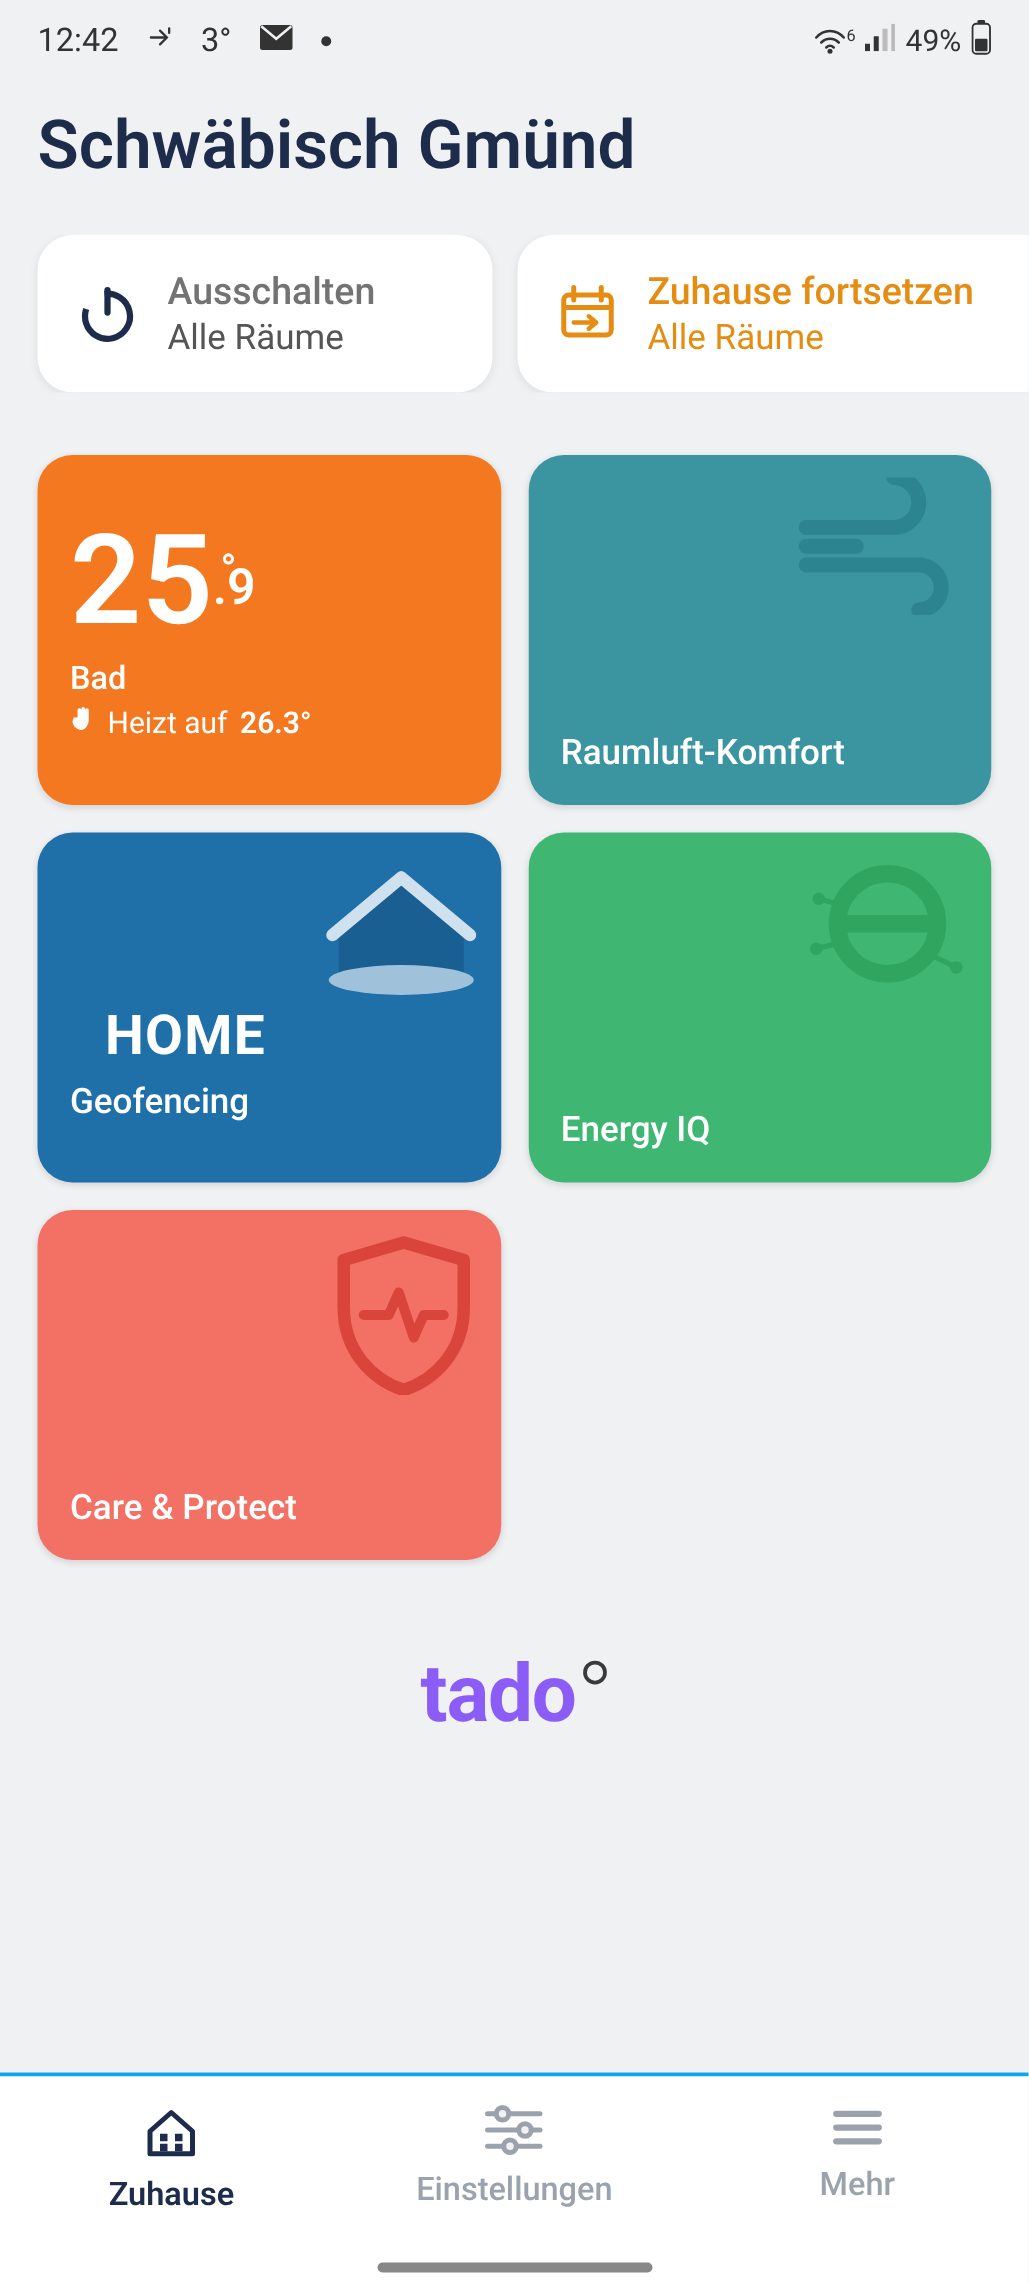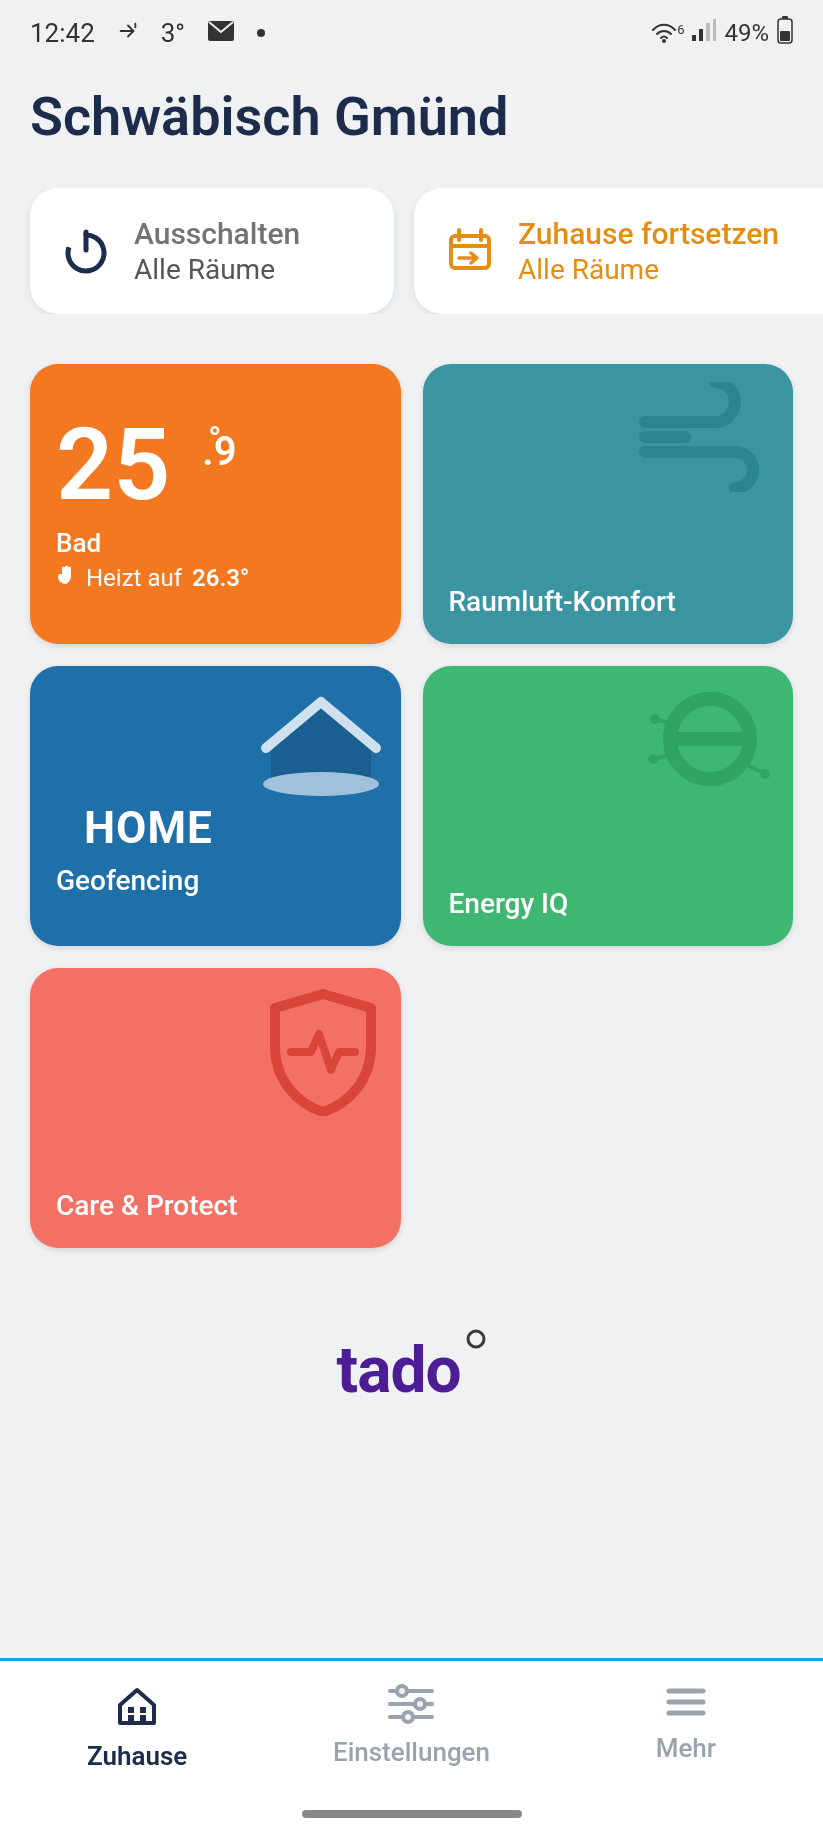--- a/index.html
+++ b/index.html
@@ -67,41 +67,41 @@
     color: #fff;
     box-shadow: 0 2px 6px rgba(0,0,0,0.12);
     overflow: hidden;
   }
   .tile-orange { background: #f47820; }
   .tile-teal   { background: #3b95a1; }
   .tile-blue   { background: #1f6fa8; }
   .tile-green  { background: #3fb773; }
   .tile-coral  { background: #f37164; }
 
-  .room-temp { display:flex; align-items:flex-start; font-weight:600; padding-top: 30px; gap: 32px;}
+  .room-temp { display:flex; align-items:center; font-weight:600; padding-top: 30px;}
   .room-temp .tmain { font-size: 100px; line-height: 0.9; }
   .room-temp .tdec { font-size: 40px; padding-top: 8px; position:relative;}
   .room-temp .tdeg { position:absolute; top:-2px; left:6px; font-size:34px; }
   .room-name { font-size: 26px; font-weight:500; margin-top: 18px;}
   .room-status { font-size: 24px; margin-top: 6px; display:flex; align-items:flex-start; gap:10px;}
   .home-status-big { font-size: 44px; font-weight: 700; margin-top: 110px; letter-spacing:1px;margin-left:28px;}
   .tile-label { font-size: 28px; font-weight:500; position:absolute; bottom: 26px; left: 26px;}
   .tile-label-white { color:#fff; }
   .tile-icon-tr { position:absolute; top:18px; right:18px; }
   .tile-icon-tr2 { position:absolute; top:10px; right:10px; }
 
   .brand {
     text-align:center;
     margin-top: 40px;
     display:flex;
     justify-content:center;
     align-items:flex-start;
     gap:4px;
   }
-  .brand-text { font-size: 64px; font-weight:700; color:#4c1d95; letter-spacing:-1px;margin-top:15px;}
+  .brand-text { font-size: 64px; font-weight:700; color:#8b5cf6; letter-spacing:-1px;}
   .brand-deg { font-size: 30px; color:#3a3a3a; font-weight:400; margin-top:4px;}
 
   .bottom-nav {
     position:absolute;
     bottom:0; left:0; right:0;
     height: 170px;
     background:#fff;
     border-top:3px solid #0ea5e9;
     display:flex;
     justify-content:space-around;

